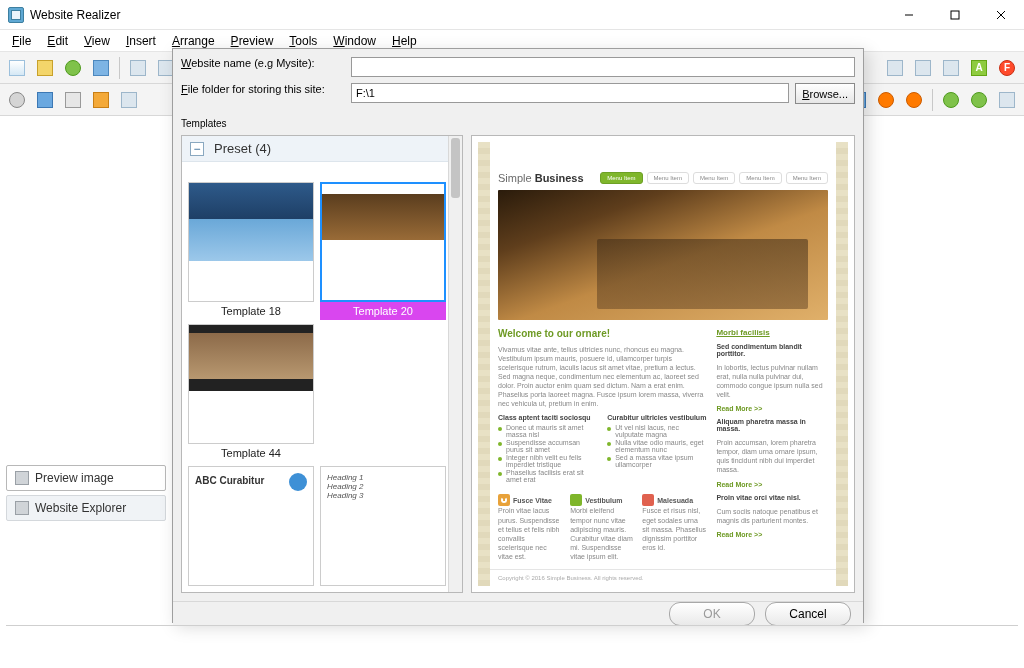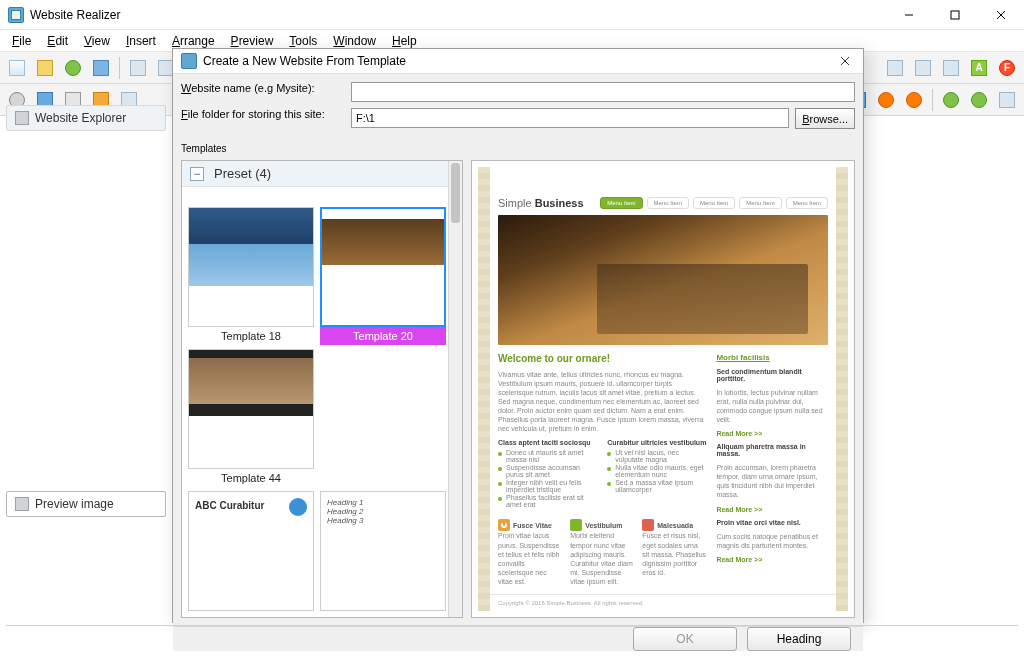--- a/index.html
+++ b/index.html
@@ -106,21 +106,21 @@
 .pv-w .wh{display:flex;align-items:center;gap:3px;font-size:7px;color:#555;font-weight:bold;}
 .pv-w .wi{width:12px;height:12px;border-radius:2px;}
 .wi1{background:#e8a23a;border-radius:50%;position:relative;}
 .wi1::after{content:"";position:absolute;inset:3px;border:2px solid #fff;border-top-color:transparent;border-radius:50%;}
 .wi2{background:#7fb62b;}
 .wi3{background:#e0614f;}
 .pv-foot{border-top:1px solid #e5e5e5;padding:5px 8px;font-size:6px;color:#aaa;}
 
 
 .dlg-foot{height:44px;background:#f0f0f0;border-top:1px solid #d8d8d8;display:flex;align-items:center;justify-content:flex-end;gap:10px;padding:0 12px;}
-.dlg-foot button{width:104px;height:24px;font-size:12px;border:1px solid #a8a8a8;background:linear-gradient(#fff,#e9e9e9);border-radius:3px;}
+.dlg-foot button{width:86px;height:24px;font-size:12px;border:1px solid #a8a8a8;background:linear-gradient(#fff,#e9e9e9);border-radius:11px;}
 .dlg-foot button:disabled{color:#9a9a9a;}
 
 
 .bg-divider{position:absolute;left:6px;right:6px;top:625px;height:1px;background:#cfcfcf;}
 .bg-split{position:absolute;left:262px;top:132px;width:6px;bottom:44px;background:#e8e8e8;border-left:1px solid #d0d0d0;border-right:1px solid #d0d0d0;}
 
 
 .i-new{background:linear-gradient(#fff,#d5e8f5);border:1px solid #9cc0dc;}
 .i-open{background:#f3d56a;border:1px solid #c8a12b;}
 .i-save{background:#7db4e4;border:1px solid #4c87bd;}
@@ -255,41 +255,31 @@
 
 <div class="bg-split"></div>
 <div class="bg-tabs">
   <div class="tab">
       <span class="ico i-panel" style="width:12px;height:12px"></span>
       <span>CSS St</span>
     </div>
 </div>
 
 <div class="leftcol">
+  <div class="panelhdr preview">
+    <span class="pico"></span>
+    <span>Preview image</span>
+  </div>
   <div class="panelhdr">
     <span class="pico"></span>
     <span>Website Explorer</span>
   </div>
-  <div class="panelhdr preview">
-    <span class="pico"></span>
-    <span>Preview image</span>
-  </div>
 </div>
 
 <div class="dialog">
-  <div class="dlg-title">
-    <span class="icon"></span>
-    <span>Create a New Website From Template</span>
-    <div class="dlg-close">
-      <svg width="10" height="10">
-          <line x1="1" y1="1" x2="9" y2="9" stroke="#333"></line>
-          <line x1="9" y1="1" x2="1" y2="9" stroke="#333"></line>
-        </svg>
-    </div>
-  </div>
   <div class="dlg-body">
     <div class="formrow">
       <label><span style="text-decoration:underline">W</span>ebsite name (e.g Mysite):</label>
       <input type="text" value="" style="">
     </div>
     <div class="formrow">
       <label><span style="text-decoration:underline">F</span>ile folder for storing this site:</label>
       <input type="text" value="F:\1" style="">
       <button class="browsebtn"><span style="text-decoration:underline">B</span>rowse...</button>
     </div>
@@ -422,17 +412,17 @@
               </div>
             </div>
             <div class="pv-foot">Copyright © 2016 Simple Business. All rights reserved.</div>
           </div>
         </div>
       </div>
     </div>
   </div>
   <div class="dlg-foot">
     <button disabled="">OK</button>
-    <button>Heading</button>
+    <button>Cancel</button>
   </div>
 </div>
 
 <div class="bg-divider"></div>
 
 </body></html>

